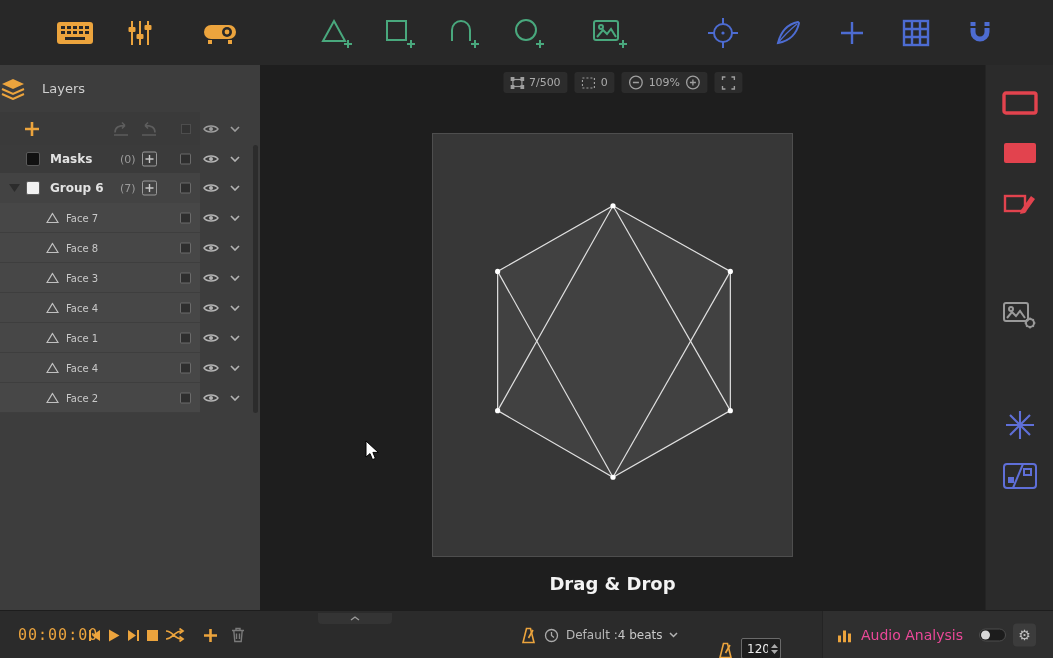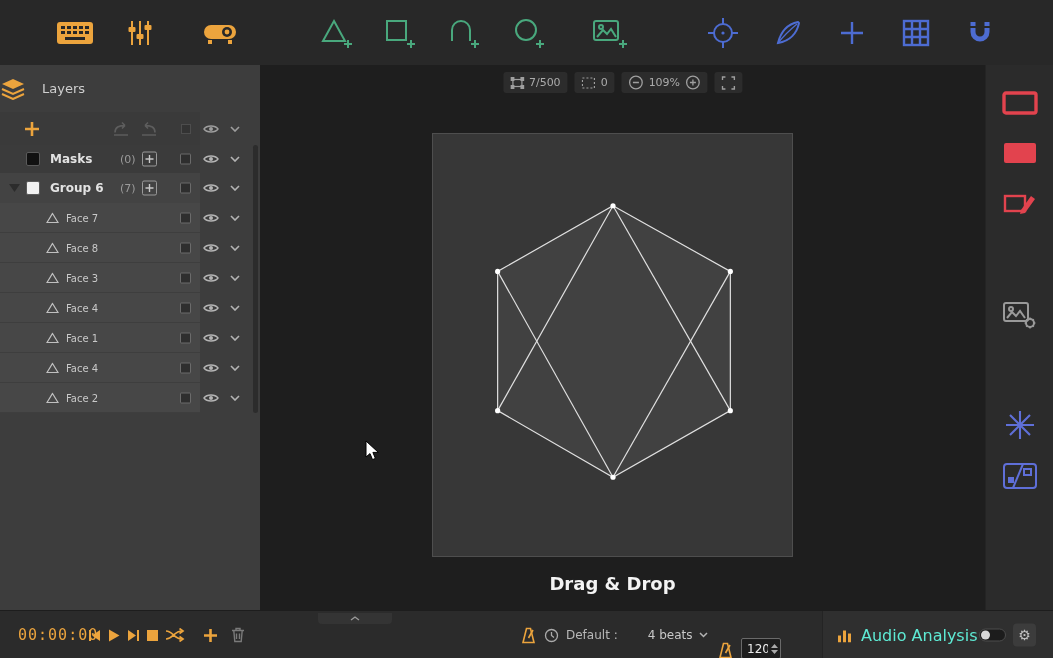--- a/index.html
+++ b/index.html
@@ -54,29 +54,29 @@
 
   
   .bottombar { position:absolute; left:0; top:610px; width:1053px; height:48px; background:#2b2b2b; border-top:1px solid #1d1d1d; }
   .bb-handle { position:absolute; left:318px; top:2px; width:74px; height:11px; background:#343434; border-radius:0 0 4px 4px; display:flex; align-items:center; justify-content:center; }
   .timecode { position:absolute; left:18px; top:50%; transform:translateY(-50%); font-family:"DejaVu Sans Mono","Liberation Mono",monospace; font-size:15px; color:#eca43d; letter-spacing:1px; }
   .transport { position:absolute; left:88px; top:0; height:48px; display:flex; align-items:center; gap:7px; }
   .tr-btn { display:flex; align-items:center; justify-content:center; cursor:pointer; }
   .add-del { position:absolute; left:203px; top:0; height:48px; display:flex; align-items:center; gap:13px; }
   .tempo-group { position:absolute; left:521px; top:0; height:48px; display:flex; align-items:center; }
   .tempo-label { font-size:12px; color:#b8b8b8; margin-left:7px; }
-  .beats-dd { display:flex; align-items:center; gap:7px; margin-left:30px; cursor:pointer; }
+  .beats-dd { display:flex; align-items:center; gap:7px; cursor:pointer; }
   .beats-val { font-size:12px; color:#c8c8c8; }
   .bpm-group { position:absolute; left:718px; top:0; height:48px; display:flex; align-items:flex-end; gap:8px; }
   .bpm-box { position:relative; width:40px; height:21px; background:#1e1e1e; border:1px solid #6a6a6a; border-radius:2px; display:flex; align-items:center; }
   .bpm-input { width:26px; height:100%; background:transparent; border:none; outline:none; color:#ececec; font-size:12px; font-family:inherit; padding-left:5px; }
   .steppers { position:absolute; right:2px; top:0; height:100%; display:flex; flex-direction:column; justify-content:center; gap:2px; }
   .audio-sec { position:absolute; left:822px; top:0; width:231px; height:47px; background:#2f2f2f; border-left:1px solid #242424; }
   .audio-ic { position:absolute; left:14px; top:50%; transform:translateY(-50%); display:flex; }
-  .audio-label { position:absolute; left:38px; top:50%; transform:translateY(-50%); font-size:16px; color:#5eead4; }
+  .audio-label { position:absolute; left:38px; top:50%; transform:translateY(-50%); font-size:14px; color:#ec4899; }
   .toggle { position:absolute; left:156px; top:50%; transform:translateY(-50%); width:27px; height:13px; background:#1c1c1c; border:1px solid #4c4c4c; border-radius:7px; cursor:pointer; }
   .toggle .knob { position:absolute; left:1px; top:1px; width:9px; height:9px; border-radius:50%; background:#d8d8d8; }
   .gear-btn { position:absolute; left:190px; top:50%; transform:translateY(-50%); width:23px; height:23px; background:#3c3c3c; border-radius:4px; display:flex; align-items:center; justify-content:center; color:#c0c0c0; font-size:14px; cursor:pointer; }
 </style>
 </head>
 <body>
 
 <div class="app">
 
   <header class="topbar">

